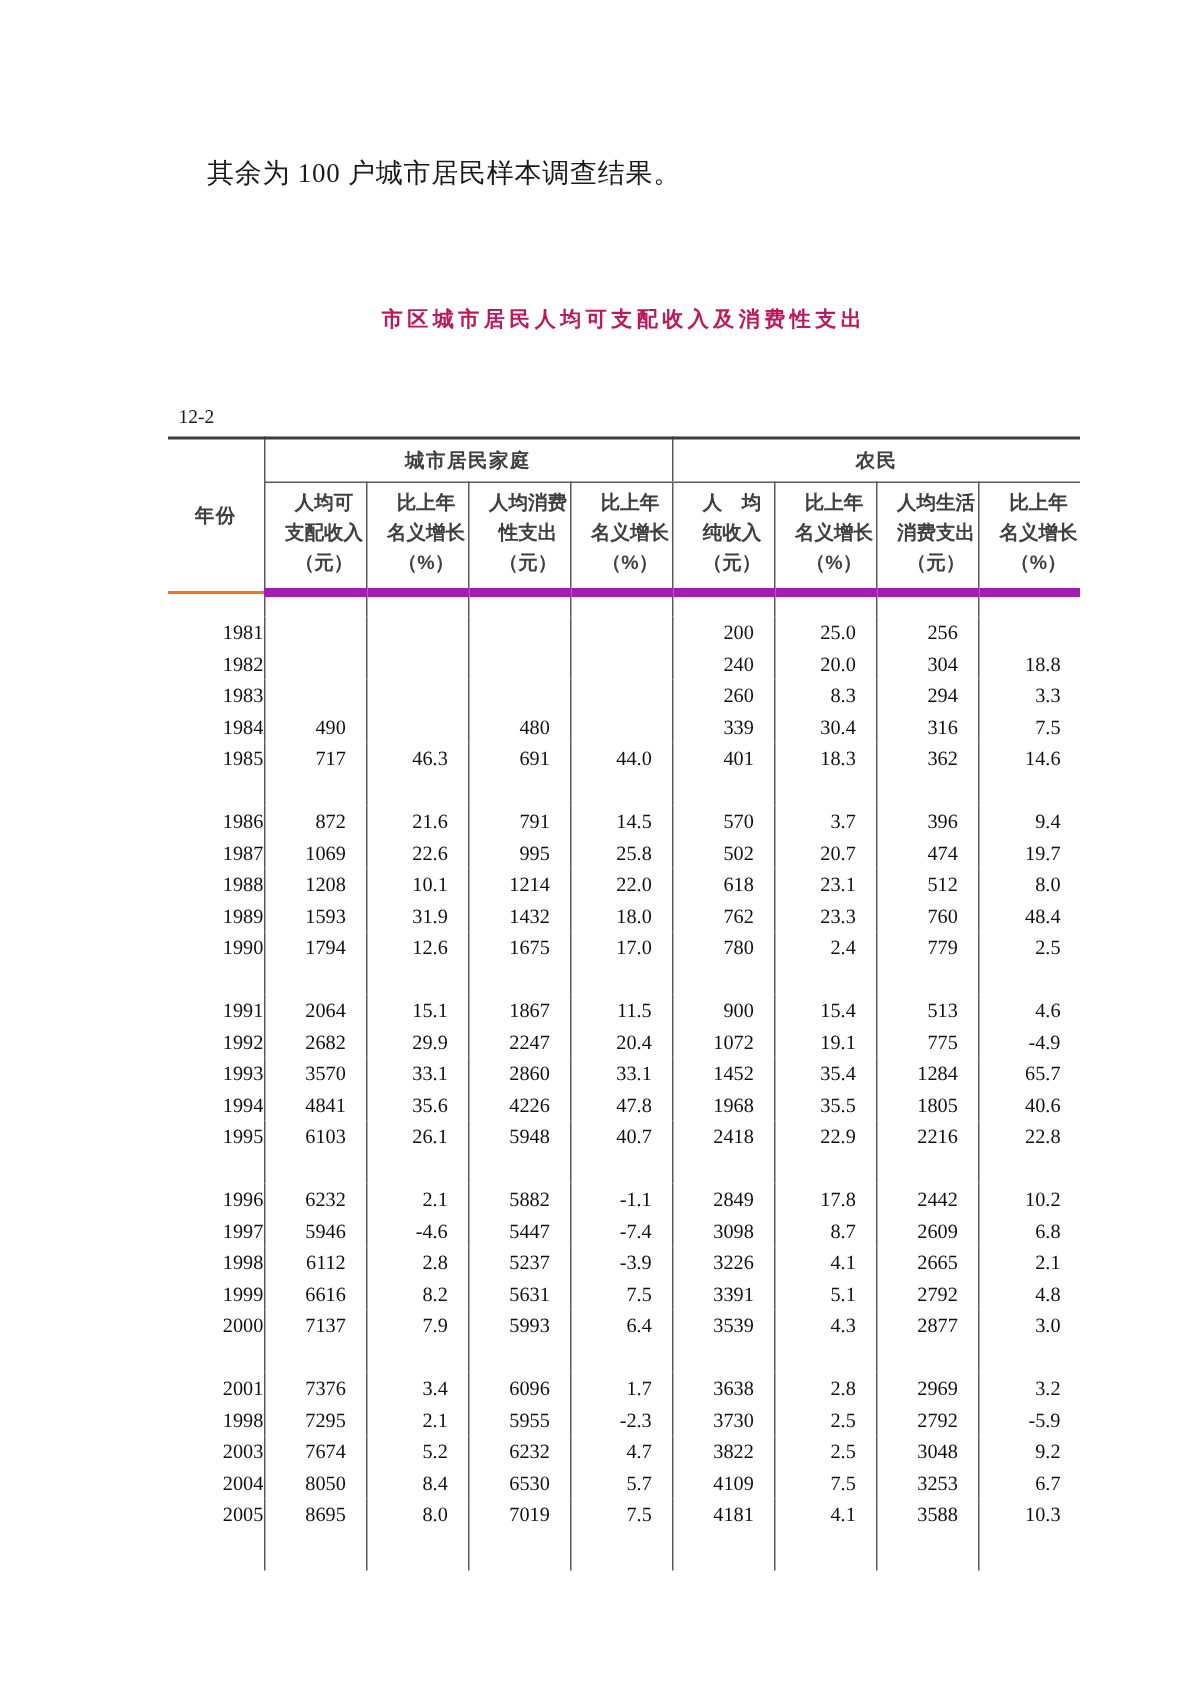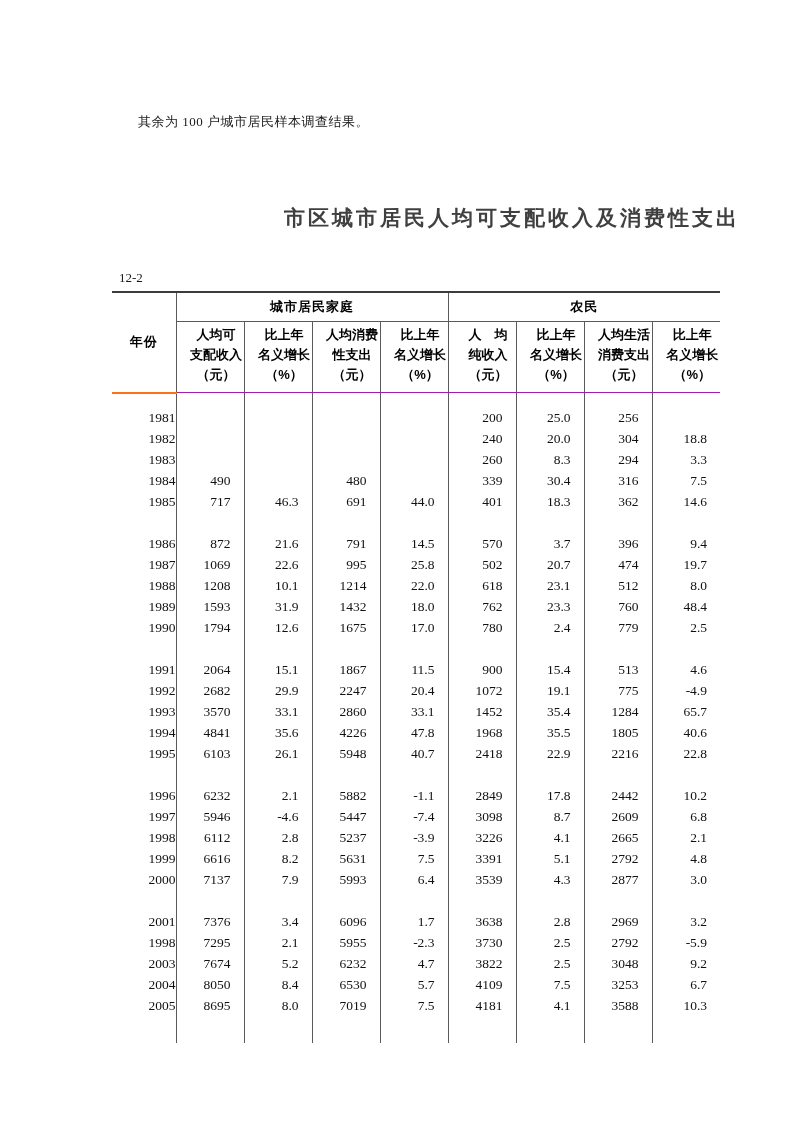--- a/index.html
+++ b/index.html
@@ -5,61 +5,61 @@
   html,body{margin:0;padding:0;background:#ffffff;}
   .page{
     position:relative;
     width:793px;height:1122px;
     background:#ffffff;
     font-family:"Liberation Serif",serif;
     color:#1a1a1a;
     overflow:hidden;
   }
   .note{
-    position:absolute;left:138px;top:113px;
-    font-size:13px;letter-spacing:0.5px;
+    position:absolute;left:138px;top:103px;
+    font-size:18px;letter-spacing:0.5px;
   }
   .title{
     position:absolute;left:92px;width:648px;
-    text-align:right;
+    text-align:center;
     font-family:"Liberation Sans",sans-serif;
-    font-weight:bold;font-size:21px;letter-spacing:3px;
-    color:#404040;
+    font-weight:bold;font-size:14px;letter-spacing:3px;
+    color:#be185d;
   }
   .title.l1{top:204px;}
   .title.l2{top:240px;}
   .table-no{
     position:absolute;left:119px;top:270px;
     font-size:13px;
   }
   table.stat{
     position:absolute;left:112px;top:291px;
     width:608px;
     border-collapse:collapse;table-layout:fixed;
     border-top:2px solid #3c3c3c;
   }
   table.stat col.c-year{width:64px;}
   table.stat col.c-data{width:68px;}
   table.stat th{
     font-family:"Liberation Sans",sans-serif;
-    font-weight:bold;font-size:13px;color:#000000;
+    font-weight:bold;font-size:13px;color:#404040;
     padding:0;vertical-align:middle;
   }
   .vl{border-left:1px solid #5a5a5a;}
   th.group-cell{
     height:28px;
     border-bottom:1px solid #5a5a5a;
     text-align:center;font-size:14px;letter-spacing:1px;
   }
   th.year-head{
     border-bottom:2px solid #f97316;
     text-align:center;font-size:14px;letter-spacing:1px;
   }
   tr.head-row th{
-    border-bottom:1px solid #a21caf;
+    border-bottom:6px solid #a21caf;
     padding:3px 0 7px 12px;
     margin-left:28px;
   }
   tr.head-row th div{line-height:20px;text-align:center;}
   td{
     padding:0;margin:0;
     font-size:13.5px;line-height:21px;height:21px;
     color:#111;
   }
   td.year{text-align:right;}

